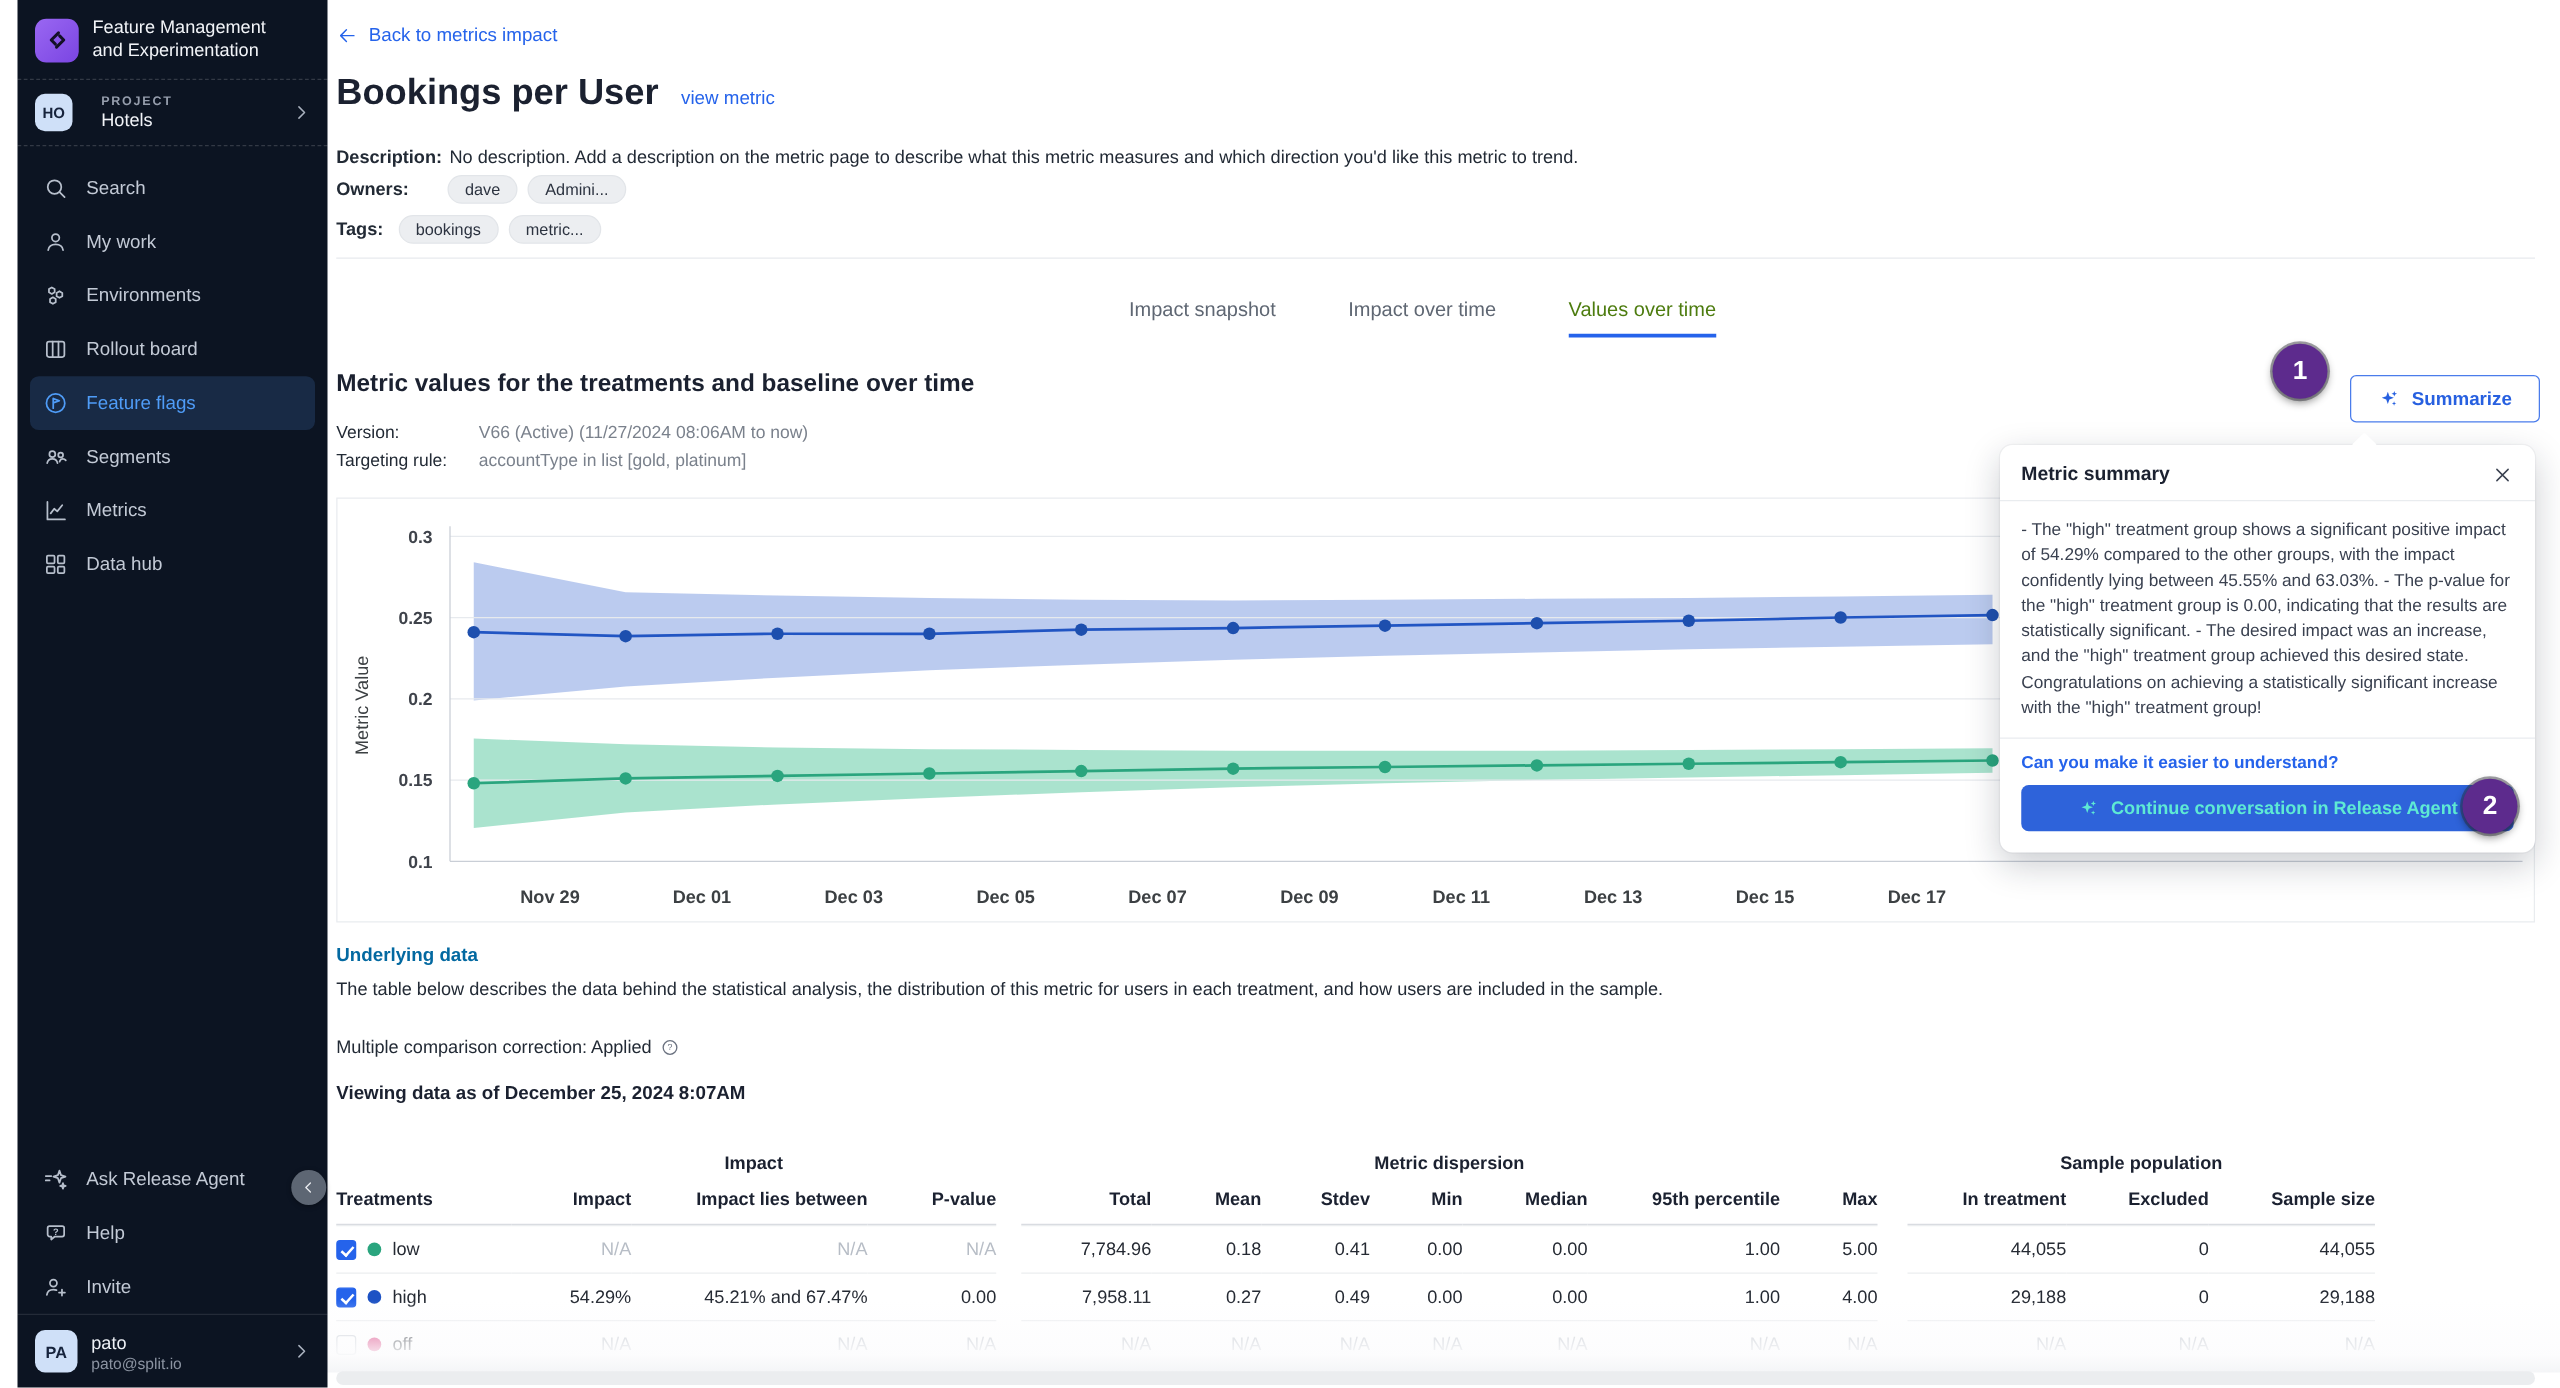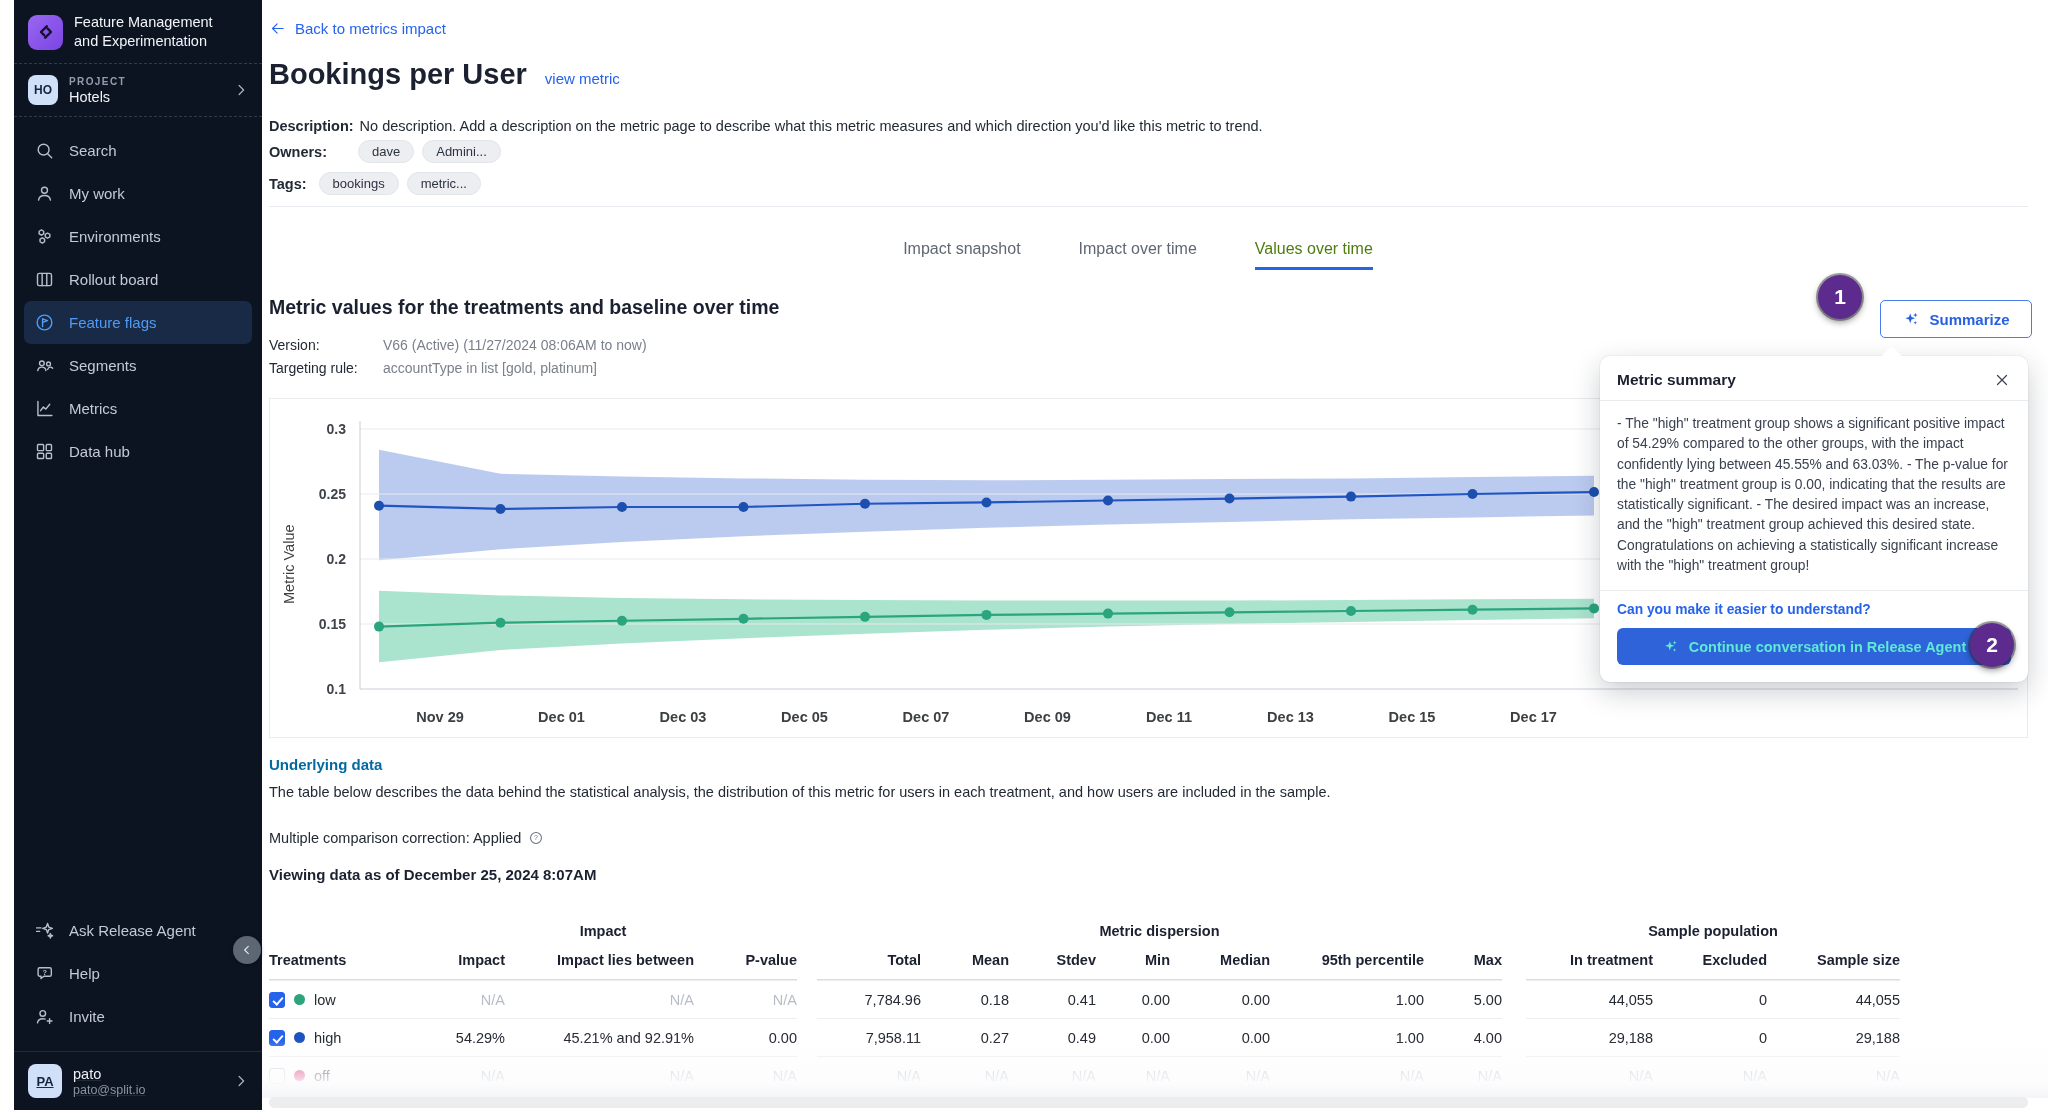--- a/index.html
+++ b/index.html
@@ -6,33 +6,33 @@
   body{width:2048px;height:1110px;overflow:hidden;position:relative;color:#222a35;}
   *{box-sizing:border-box;}
 
   
   .sidebar{position:absolute;left:14px;top:0;width:248px;height:1110px;background:#0c1422;display:flex;flex-direction:column;z-index:15;}
   .logo-row{display:flex;align-items:center;gap:11px;padding:13px 14px 12px 14px;}
   .logo-badge{width:35px;height:35px;border-radius:9px;background:linear-gradient(135deg,#9a67f2,#7a45e2);flex:0 0 auto;display:flex;align-items:center;justify-content:center;}
   .logo-badge svg{width:24px;height:24px;stroke:#141027;stroke-width:2.4;fill:none;stroke-linecap:round;stroke-linejoin:round;}
   .logo-text{color:#f2f4f8;font-size:14.5px;line-height:1.32;font-weight:500;}
   .side-divider{border-top:1px dashed rgba(255,255,255,0.16);margin:0 0;}
-  .project-row{display:flex;align-items:center;gap:11px;padding:11px 14px;position:relative;}
+  .project-row{display:flex;align-items:center;gap:23px;padding:11px 14px;position:relative;}
   .proj-badge{width:30px;height:30px;border-radius:8px;background:#cfe0f8;color:#16233c;font-size:12px;font-weight:bold;display:flex;align-items:center;justify-content:center;}
   .proj-label{font-size:10px;letter-spacing:1.4px;color:#959dac;font-weight:bold;}
   .proj-name{font-size:14.5px;color:#f2f4f8;margin-top:2px;}
   .proj-chevron{position:absolute;right:12px;top:50%;transform:translateY(-50%);width:18px;height:18px;color:#aab2bf;}
   .nav{padding:12px 10px 0 10px;}
   .nav-item{display:flex;align-items:center;gap:14px;height:43px;padding:0 10px;border-radius:7px;color:#c3cad6;font-size:15px;cursor:pointer;}
   .nav-item .icon{width:21px;height:21px;flex:0 0 auto;color:#b7bfcc;}
   .nav-item.active{background:#182a45;color:#4f9cf7;}
   .nav-item.active .icon{color:#4f9cf7;}
   .icon svg{width:100%;height:100%;fill:none;stroke:currentColor;stroke-width:1.6;stroke-linecap:round;stroke-linejoin:round;display:block;}
   .side-bottom{margin-top:auto;}
-  .user-row{display:flex;align-items:center;gap:11px;padding:12px 14px;border-top:1px solid rgba(255,255,255,0.10);position:relative;margin-top:13px;text-decoration:underline;}
+  .user-row{display:flex;align-items:flex-end;gap:11px;padding:12px 14px;border-top:1px solid rgba(255,255,255,0.10);position:relative;margin-top:0;}
   .user-badge{width:34px;height:34px;border-radius:8px;background:#cfe0f8;color:#16233c;font-size:13px;font-weight:bold;display:flex;align-items:center;justify-content:center;}
   .user-name{font-size:14.5px;color:#eef1f6;}
   .user-email{font-size:12.5px;color:#8b93a1;margin-top:1px;}
   .collapse-handle{position:absolute;left:233px;top:936px;width:28px;height:28px;border-radius:50%;background:#5d6673;color:#e8eaee;display:flex;align-items:center;justify-content:center;z-index:40;cursor:pointer;box-shadow:0 1px 4px rgba(0,0,0,.35);}
   .collapse-handle .icon{width:16px;height:16px;}
 
   
   .main{position:absolute;left:248px;top:0;width:1800px;height:1110px;background:#fff;}
   .abs{position:absolute;}
   a.link{color:#2563eb;text-decoration:none;cursor:pointer;}
@@ -436,21 +436,21 @@
       <div class="td bt" style="grid-area: 3 / 12;">5.00</div>
       <div class="td bt" style="grid-area: 3 / 14;">44,055</div>
       <div class="td bt" style="grid-area: 3 / 15;">0</div>
       <div class="td bt" style="grid-area: 3 / 16;">44,055</div>
       <div class="td first bt" style="grid-area: 4 / 1;">
         <span class="checkbox checked"></span>
         <span class="dot" style="background: rgb(29, 82, 196);"></span>
         <span>high</span>
       </div>
       <div class="td bt" style="grid-area: 4 / 2;">54.29%</div>
-      <div class="td bt" style="grid-area: 4 / 3;">45.21% and 92.91%</div>
+      <div class="td bt" style="grid-area: 4 / 3;">45.21% and 67.47%</div>
       <div class="td bt" style="grid-area: 4 / 4;">0.00</div>
       <div class="td bt" style="grid-area: 4 / 6;">7,958.11</div>
       <div class="td bt" style="grid-area: 4 / 7;">0.27</div>
       <div class="td bt" style="grid-area: 4 / 8;">0.49</div>
       <div class="td bt" style="grid-area: 4 / 9;">0.00</div>
       <div class="td bt" style="grid-area: 4 / 10;">0.00</div>
       <div class="td bt" style="grid-area: 4 / 11;">1.00</div>
       <div class="td bt" style="grid-area: 4 / 12;">4.00</div>
       <div class="td bt" style="grid-area: 4 / 14;">29,188</div>
       <div class="td bt" style="grid-area: 4 / 15;">0</div>

